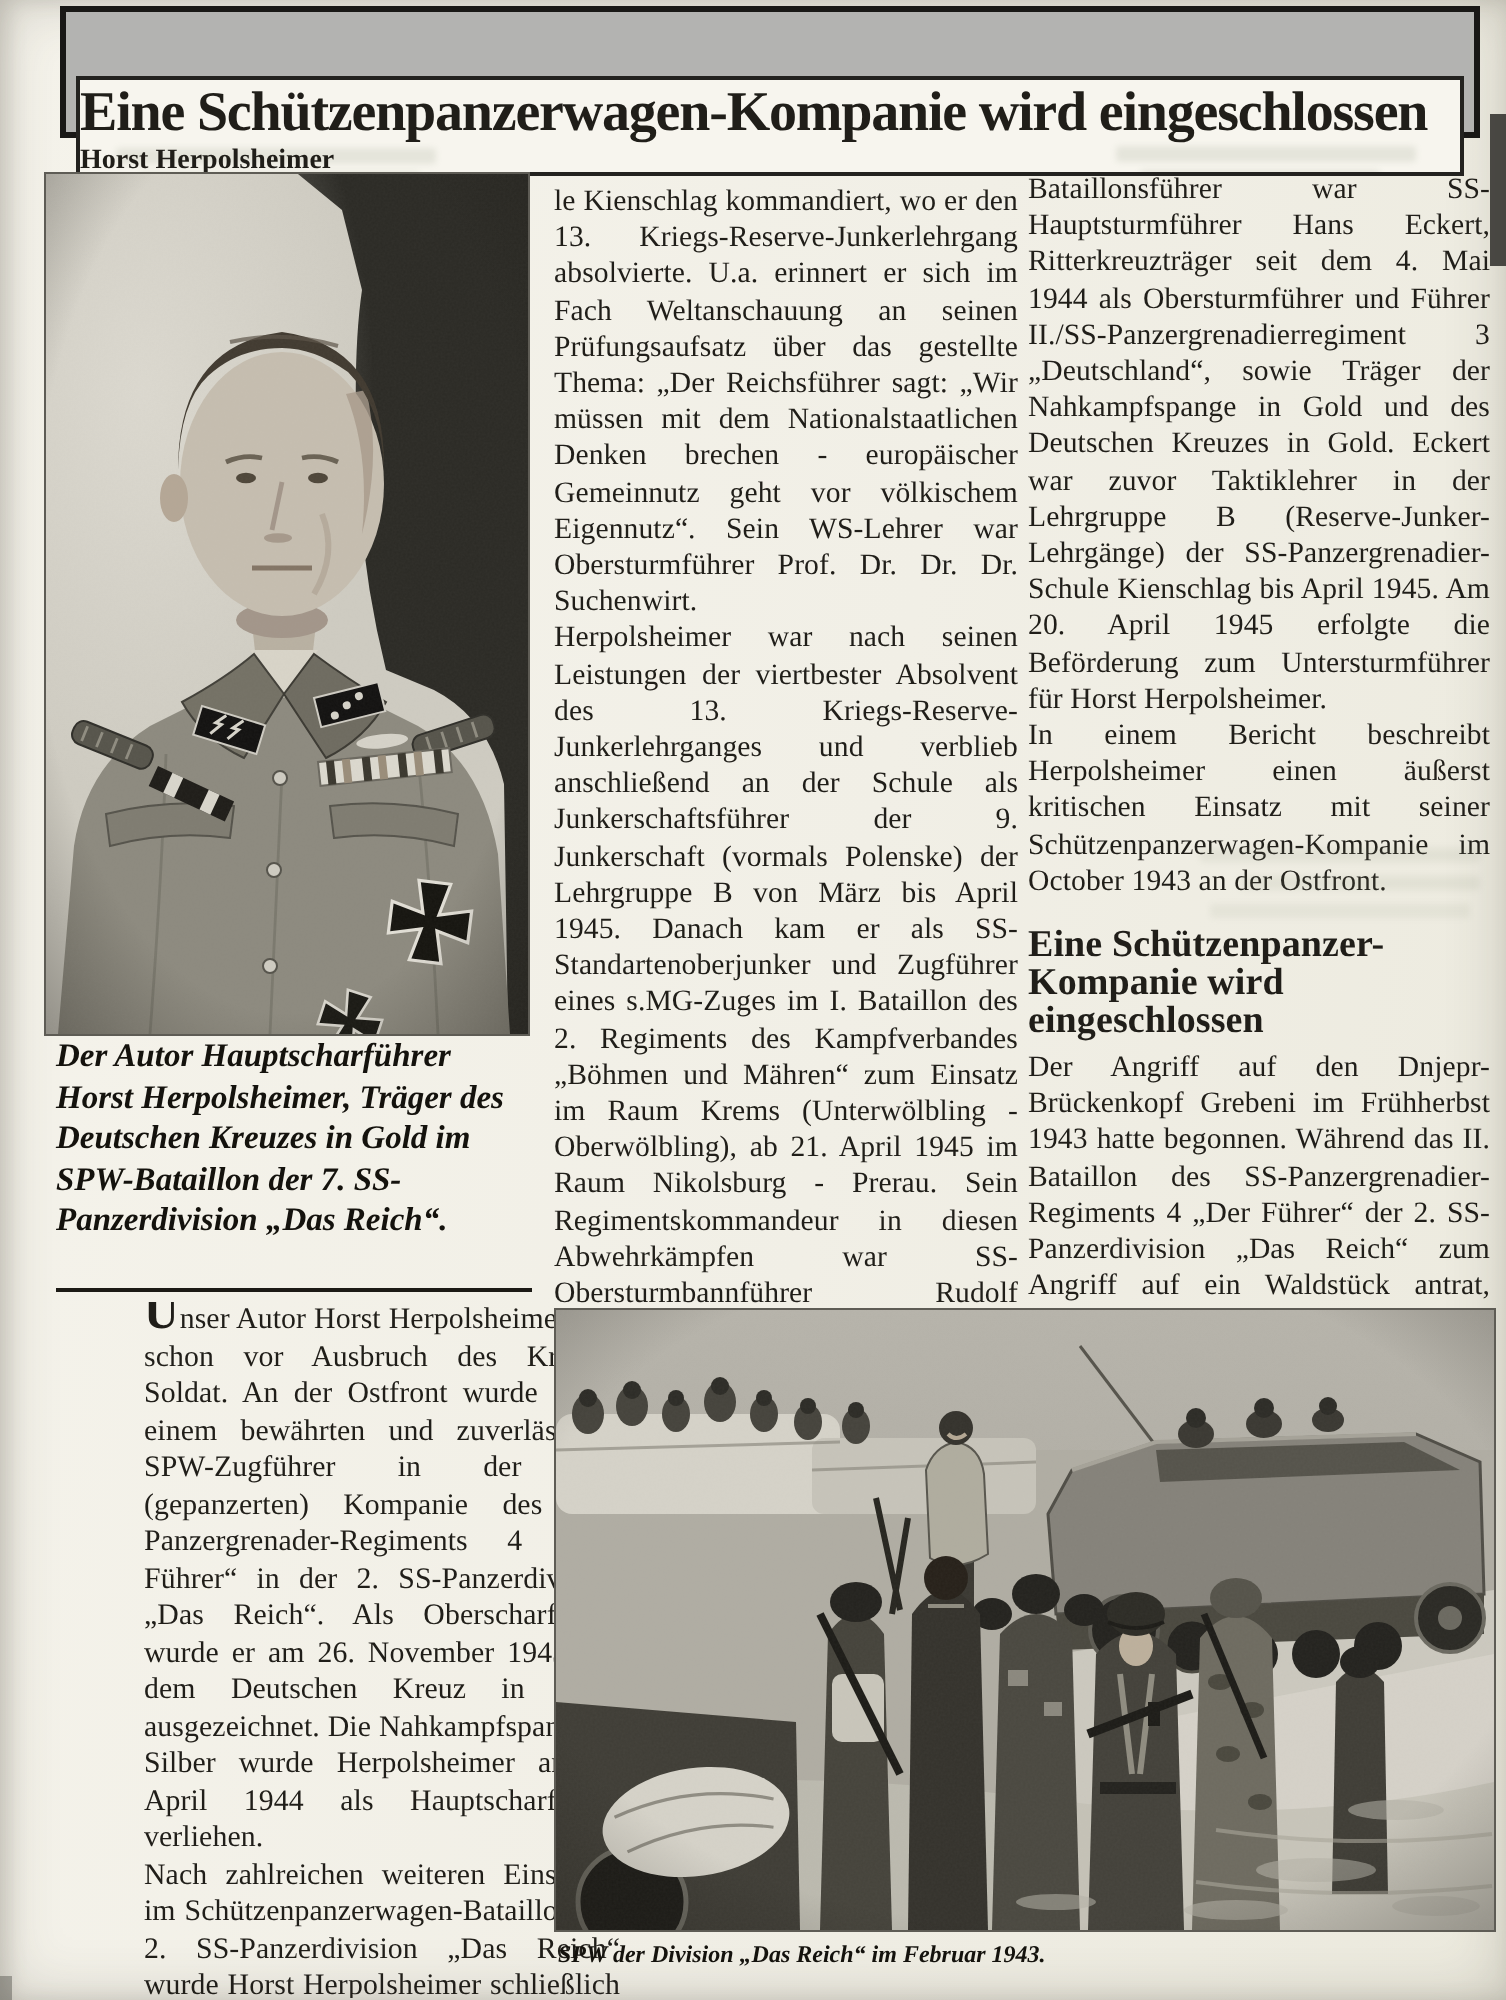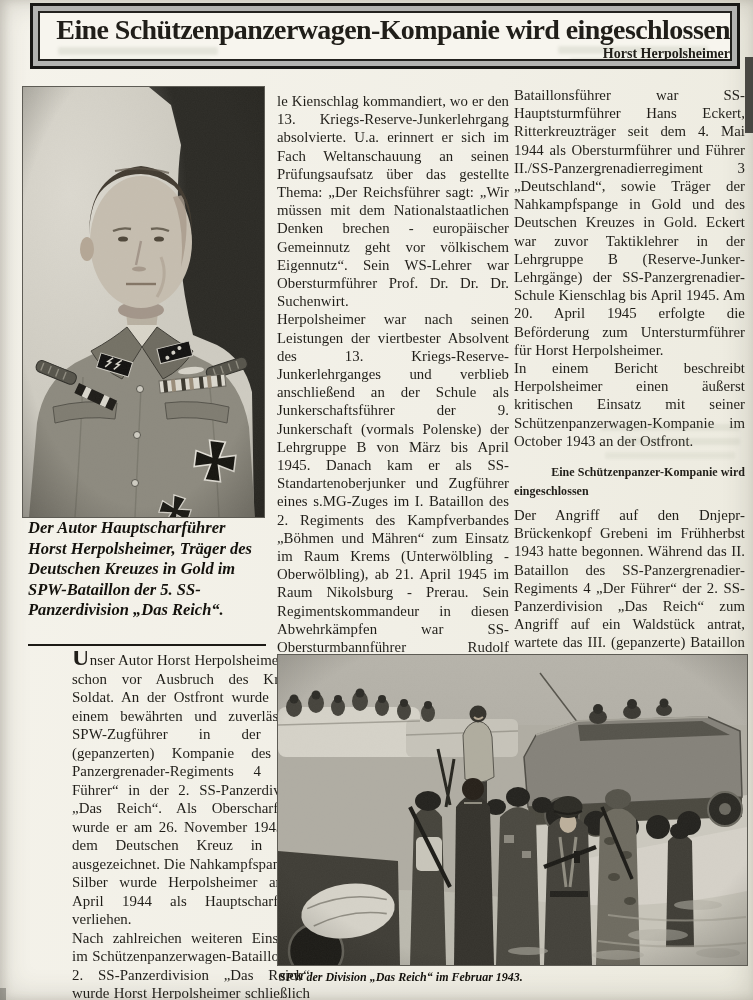--- a/index.html
+++ b/index.html
@@ -6,35 +6,35 @@
   #page{
     position:relative;width:753px;height:1000px;overflow:hidden;
     background:linear-gradient(100deg,#f5f3eb 0%,#f1efe6 55%,#eceade 100%);
     box-shadow:inset 0 0 30px rgba(70,65,50,.22), inset 4px 0 10px rgba(90,85,70,.18);
     font-family:"Liberation Serif","DejaVu Serif",serif;color:#201e19;
   }
   
   .header-box{position:absolute;left:30px;top:3px;width:710px;height:66px;
     border:3px solid #191816;background:#b3b3b1;padding:5px;box-sizing:border-box;}
   .header-inner{width:100%;height:100%;border:2px solid #23221f;background:#f7f5ee;
-    box-sizing:border-box;text-align:right;position:relative;overflow:hidden;}
+    box-sizing:border-box;text-align:left;position:relative;overflow:hidden;margin-top:27px;}
   .article-title{font-size:28px;font-weight:bold;line-height:31px;margin-top:1px;
     letter-spacing:-0.6px;white-space:nowrap;position:relative;z-index:2;}
   .article-author{font-size:14px;font-weight:bold;line-height:17px;position:relative;z-index:2;}
   
   .ghost{position:absolute;background:#8c957e;opacity:.17;filter:blur(1.6px);border-radius:2px;z-index:1;}
   
   .artifact{position:absolute;background:#2e2d29;}
   
   .col{position:absolute;text-align:justify;font-size:14.8px;line-height:18.2px;
     letter-spacing:.05px;overflow:hidden;}
   .col p{margin:0;}
   .cont{text-align-last:justify;}
-  .subhead{font-weight:bold;text-align:right;text-align-last:left;margin:13px 0 5px 0 !important;
-    line-height:19px;font-size:12px;}
+  .subhead{font-weight:bold;text-align:left;text-align-last:left;margin:13px 0 5px 0 !important;
+    line-height:19px;font-size:19px;}
   .leftbody{line-height:18.5px;font-size:14.9px;}
   .dropcap{font-size:24px;font-weight:bold;line-height:10px;letter-spacing:.5px;}
   
   .photo{position:absolute;border:1px solid #5e5c55;background:#bdbab1;overflow:hidden;}
   .photo svg{display:block;}
   .photo-caption{position:absolute;font-weight:bold;font-style:italic;color:#14120d;
     text-align:left;}
   .caption-left{left:28px;top:518px;width:240px;font-size:16.5px;line-height:20.6px;}
   .caption-bottom{left:279px;top:966px;width:466px;font-size:12px;line-height:22px;white-space:nowrap;}
   .divider{position:absolute;left:28px;top:644px;width:238px;height:2px;background:#1c1a15;}
@@ -161,21 +161,21 @@
         <path d="M118,154 L113,178" stroke="#a3968a" stroke-width="2.4" fill="none"></path>
         <ellipse cx="116" cy="182" rx="7" ry="2.4" fill="#9d9082" opacity=".8"></ellipse>
         <path d="M103,197 L133,197" stroke="#837565" stroke-width="2.4" fill="none"></path>
         <path d="M138,170 Q146,190 134,210" stroke="#ab9e8f" stroke-width="3" fill="none" opacity=".6"></path>
       </g>
       <rect width="241" height="430" fill="url(#pvign)"></rect>
       <rect width="241" height="430" filter="url(#pgrain)" opacity=".12"></rect>
     </svg>
   </div>
 
-  <div class="photo-caption caption-left">Der Autor Hauptscharführer Horst Herpolsheimer, Träger des Deutschen Kreuzes in Gold im SPW-Bataillon der 5. SS-Panzerdivision „Das Reich“.</div>
+  <div class="photo-caption caption-left">Der Autor Hauptscharführer Horst Herpolsheimer, Träger des Deutschen Kreuzes in Gold im SPW-Bataillon der 7. SS-Panzerdivision „Das Reich“.</div>
 
   <div class="divider"></div>
 
   <div class="col leftbody" style="left:28px;top:651px;width:238px;height:348px;margin-left:44px;">
     <p class="cont"><span class="dropcap">U</span><span>nser Autor Horst Herpolsheimer war schon vor Ausbruch des Krieges Soldat. An der Ostfront wurde er zu einem bewährten und zuverlässigen SPW-Zugführer in der 11. (gepanzerten) Kompanie des SS-Panzergrenader-Regiments 4 „Der Führer“ in der 2. SS-Panzerdivision „Das Reich“. Als Oberscharführer wurde er am 26. November 1943 mit dem Deutschen Kreuz in Gold ausgezeichnet. Die Nahkampfspange in Silber wurde Herpolsheimer am 1. April 1944 als Hauptscharführer verliehen.</span></p>
     <p class="cont">Nach zahlreichen weiteren Einsätzen im Schützenpanzerwagen-Bataillon der 2. SS-Panzerdivision „Das Reich“ wurde Horst Herpolsheimer schließlich an die SS-Panzergrenadier-Schu-</p>
   </div>
 
   <div class="col" style="left:277px;top:92px;width:232px;height:566px;">
     <p>le Kienschlag kommandiert, wo er den 13. Kriegs-Reserve-Junkerlehrgang absolvierte. U.a. erinnert er sich im Fach Weltanschauung an seinen Prüfungsaufsatz über das gestellte Thema: „Der Reichsführer sagt: „Wir müssen mit dem Nationalstaatlichen Denken brechen - europäischer Gemeinnutz geht vor völkischem Eigennutz“. Sein WS-Lehrer war Obersturmführer Prof. Dr. Dr. Dr. Suchenwirt.</p>

